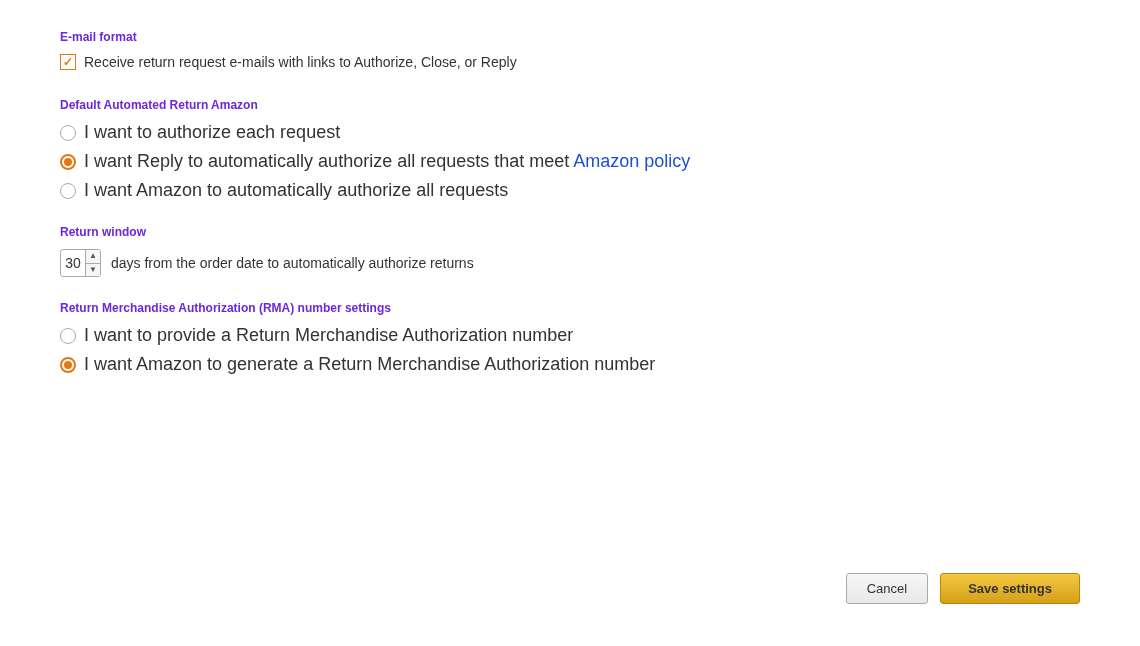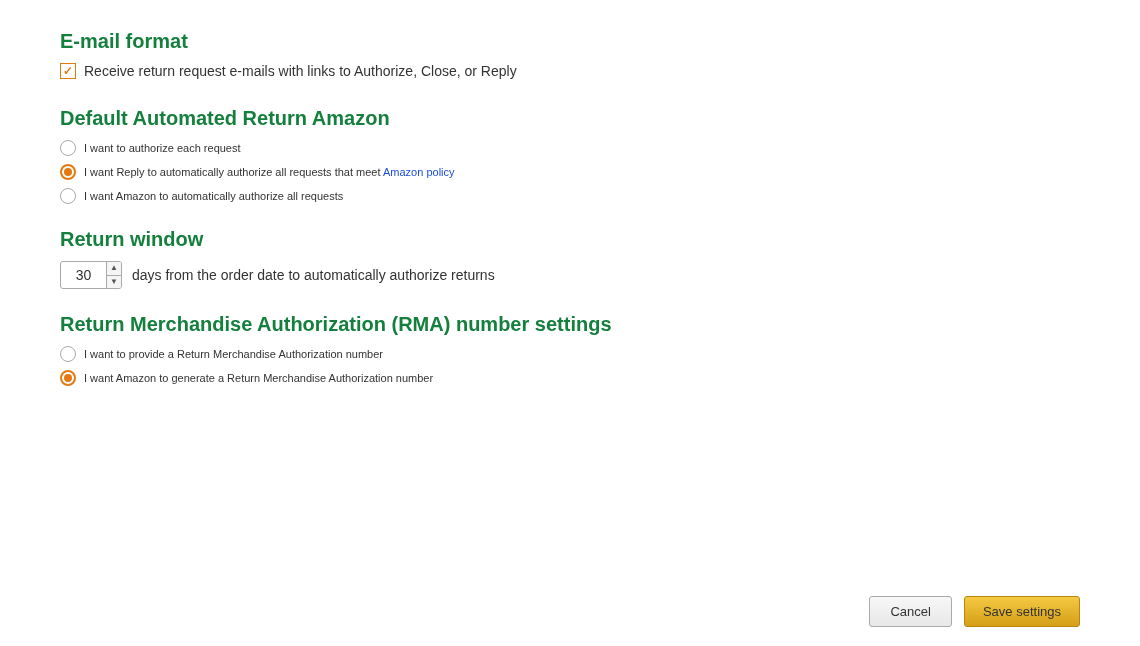--- a/index.html
+++ b/index.html
@@ -20,23 +20,23 @@
 
     .main-container {
       padding: 30px 60px;
     }
 
     .section {
       margin-bottom: 28px;
     }
 
     .section-title {
-      font-size: 20px;
+      font-size: 12px;
       font-weight: 600;
-      color: #15803d;
+      color: #6d28d9;
       margin-bottom: 10px;
     }
 
     .checkbox-row {
       display: flex;
       align-items: center;
       gap: 8px;
       margin-bottom: 6px;
     }
 
@@ -89,21 +89,21 @@
     }
 
     .radio-inner {
       width: 8px;
       height: 8px;
       border-radius: 50%;
       background: #e47911;
     }
 
     .radio-label {
-      font-size: 11px;
+      font-size: 18px;
       color: #333;
     }
 
     .link {
       color: #1d4ed8;
       text-decoration: none;
     }
 
     .return-window-row {
       display: flex;
@@ -111,21 +111,21 @@
       gap: 10px;
       margin-top: 8px;
     }
 
     .spinner-input {
       display: flex;
       align-items: center;
       border: 1px solid #aaa;
       border-radius: 3px;
       overflow: hidden;
-      width: 62px;
+      width: 41px;
       height: 28px;
     }
 
     .spinner-value {
       flex: 1;
       text-align: center;
       font-size: 14px;
       color: #333;
       border: none;
       padding: 0 4px;
@@ -151,46 +151,46 @@
       padding: 0 3px;
       line-height: 1;
     }
 
     .spinner-arrow:first-child {
       border-bottom: 1px solid #aaa;
     }
 
     .footer-buttons {
       position: absolute;
-      bottom: 19px;
+      bottom: 42px;
       right: 60px;
       display: flex;
       gap: 12px;
       align-items: center;
     }
 
     .btn-cancel {
       padding: 7px 20px;
       border: 1px solid #aaa;
       background: linear-gradient(to bottom, #f7f7f7, #e8e8e8);
       border-radius: 3px;
       font-size: 13px;
       color: #333;
       cursor: pointer;
     }
 
     .btn-save {
-      padding: 7px 18px;
+      padding: 7px 27px;
       border: 1px solid #b8860b;
       background: linear-gradient(to bottom, #f5c842, #d4a017);
       border-radius: 3px;
       font-size: 13px;
       color: #333;
       cursor: pointer;
-      font-weight: 400;
+      font-weight: 700;
     }
 
     .divider {
       margin-bottom: 24px;
     }
   </style>
 </head>
 <body>
 
 <div class="main-container">

